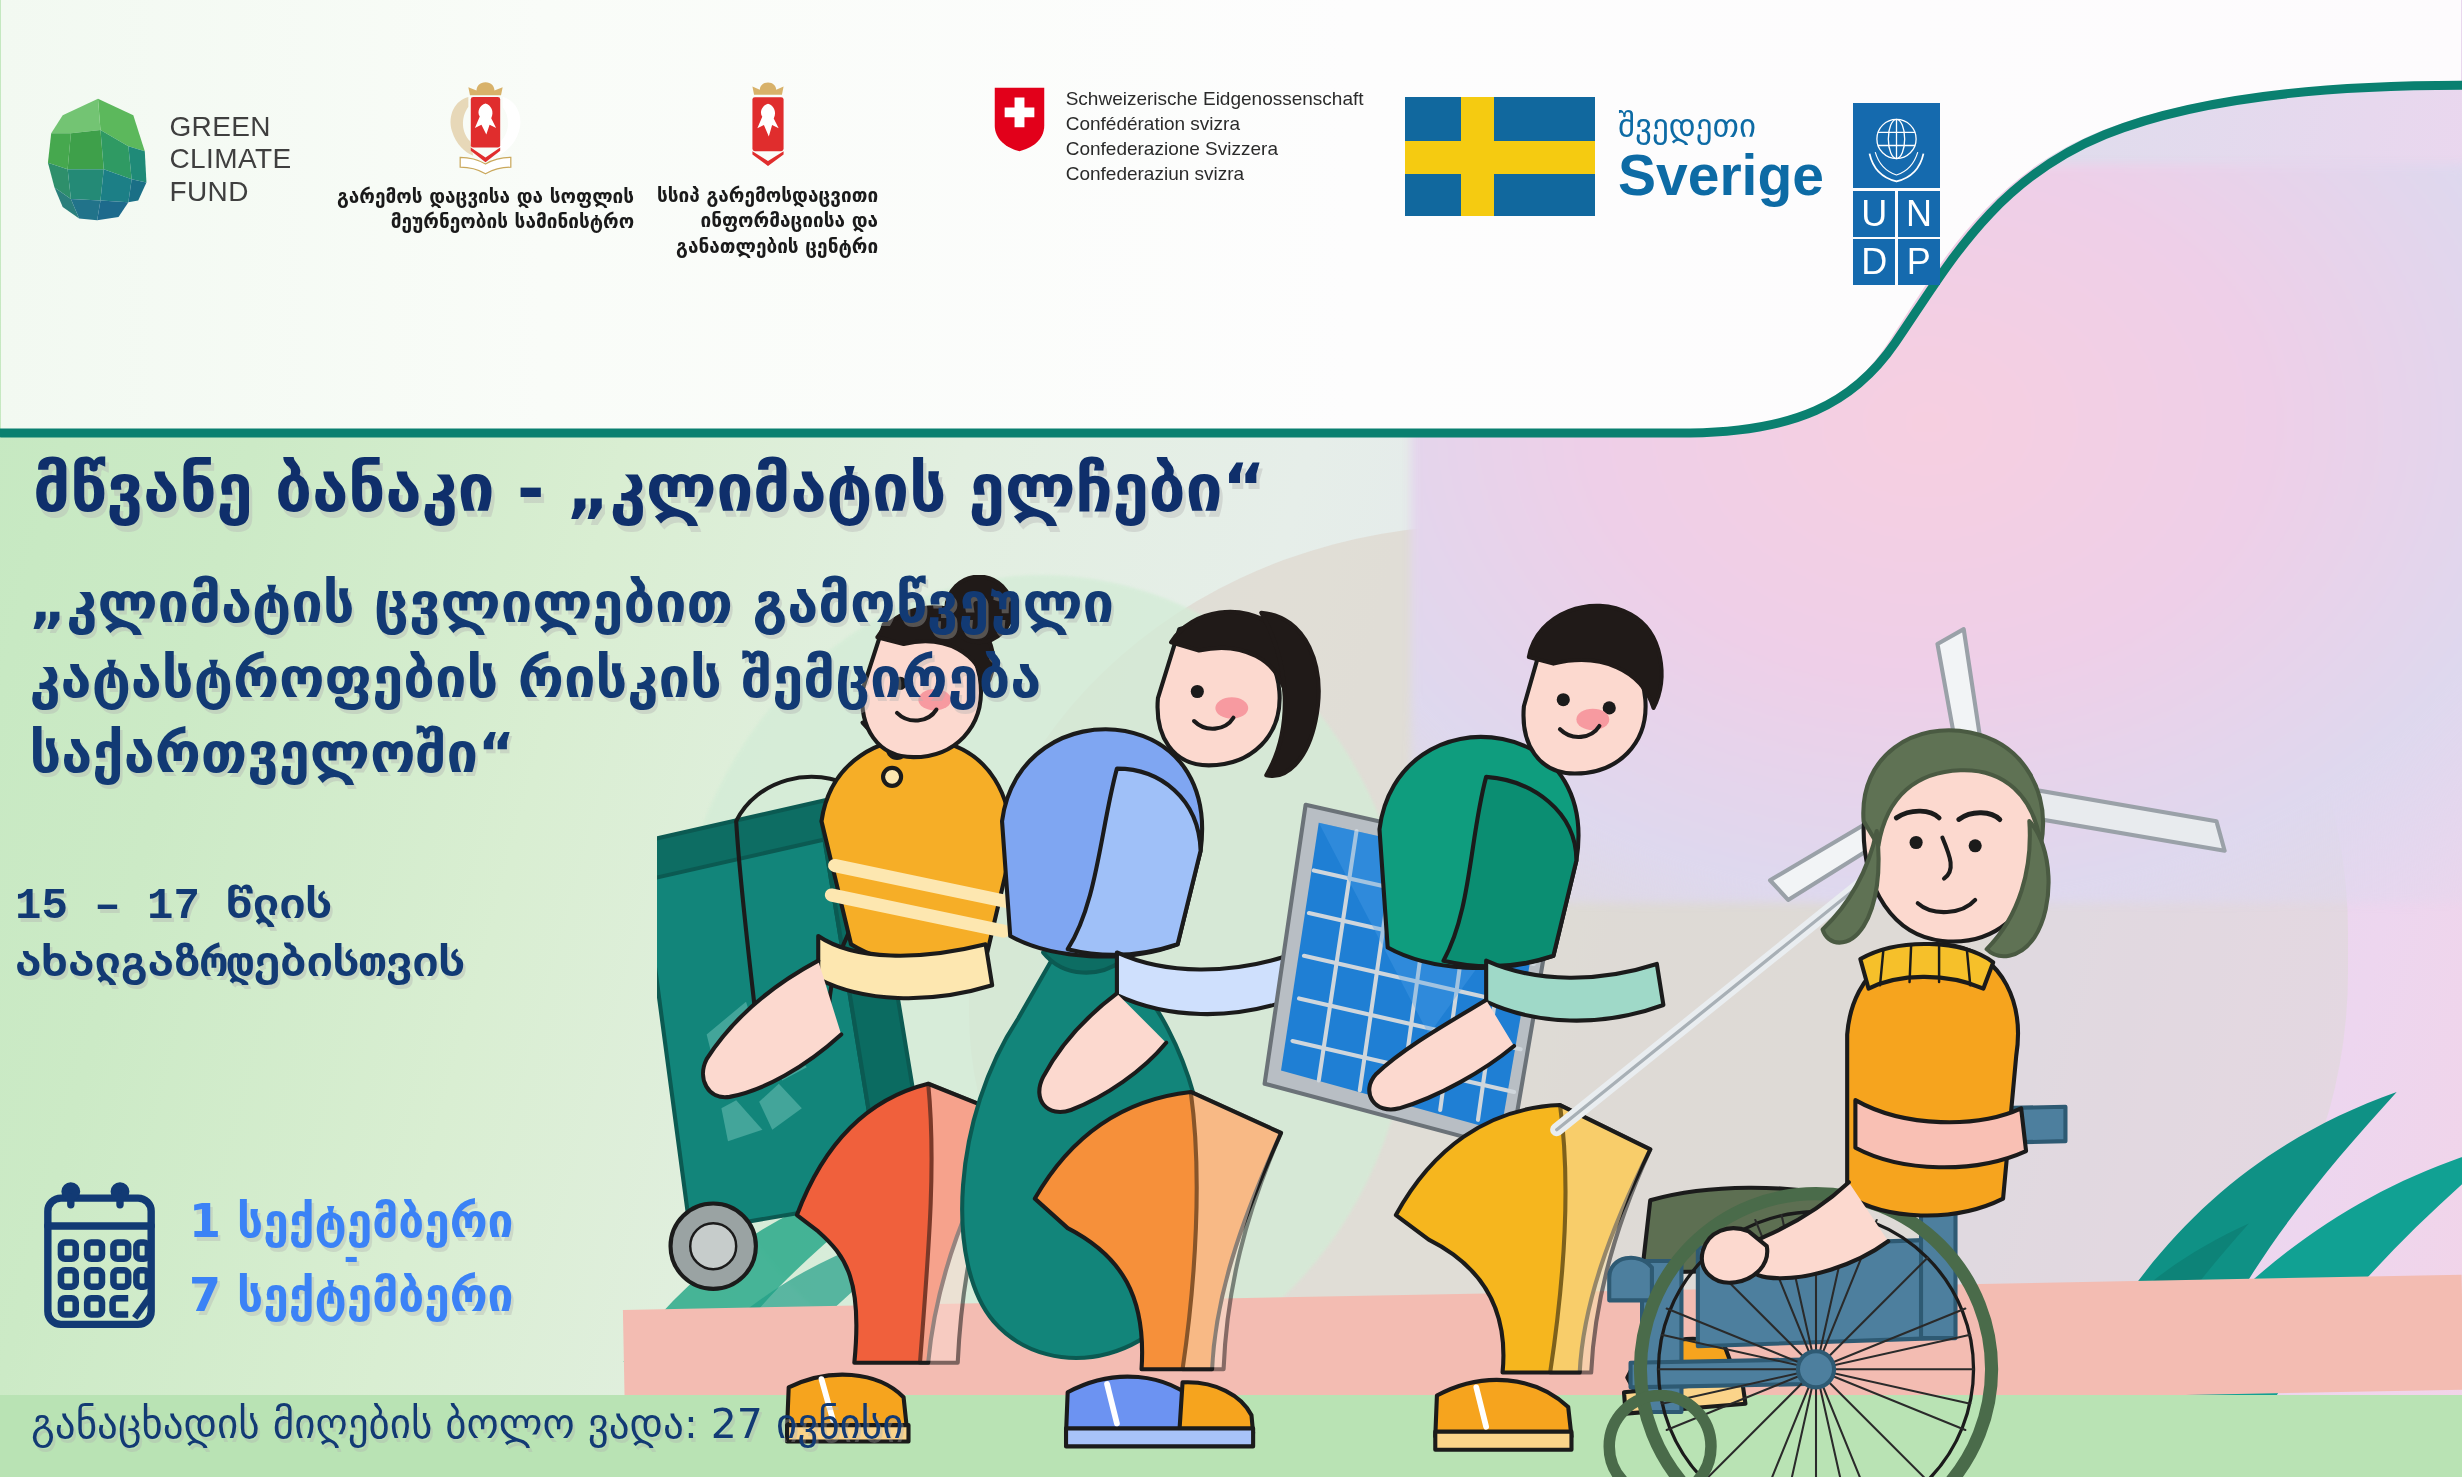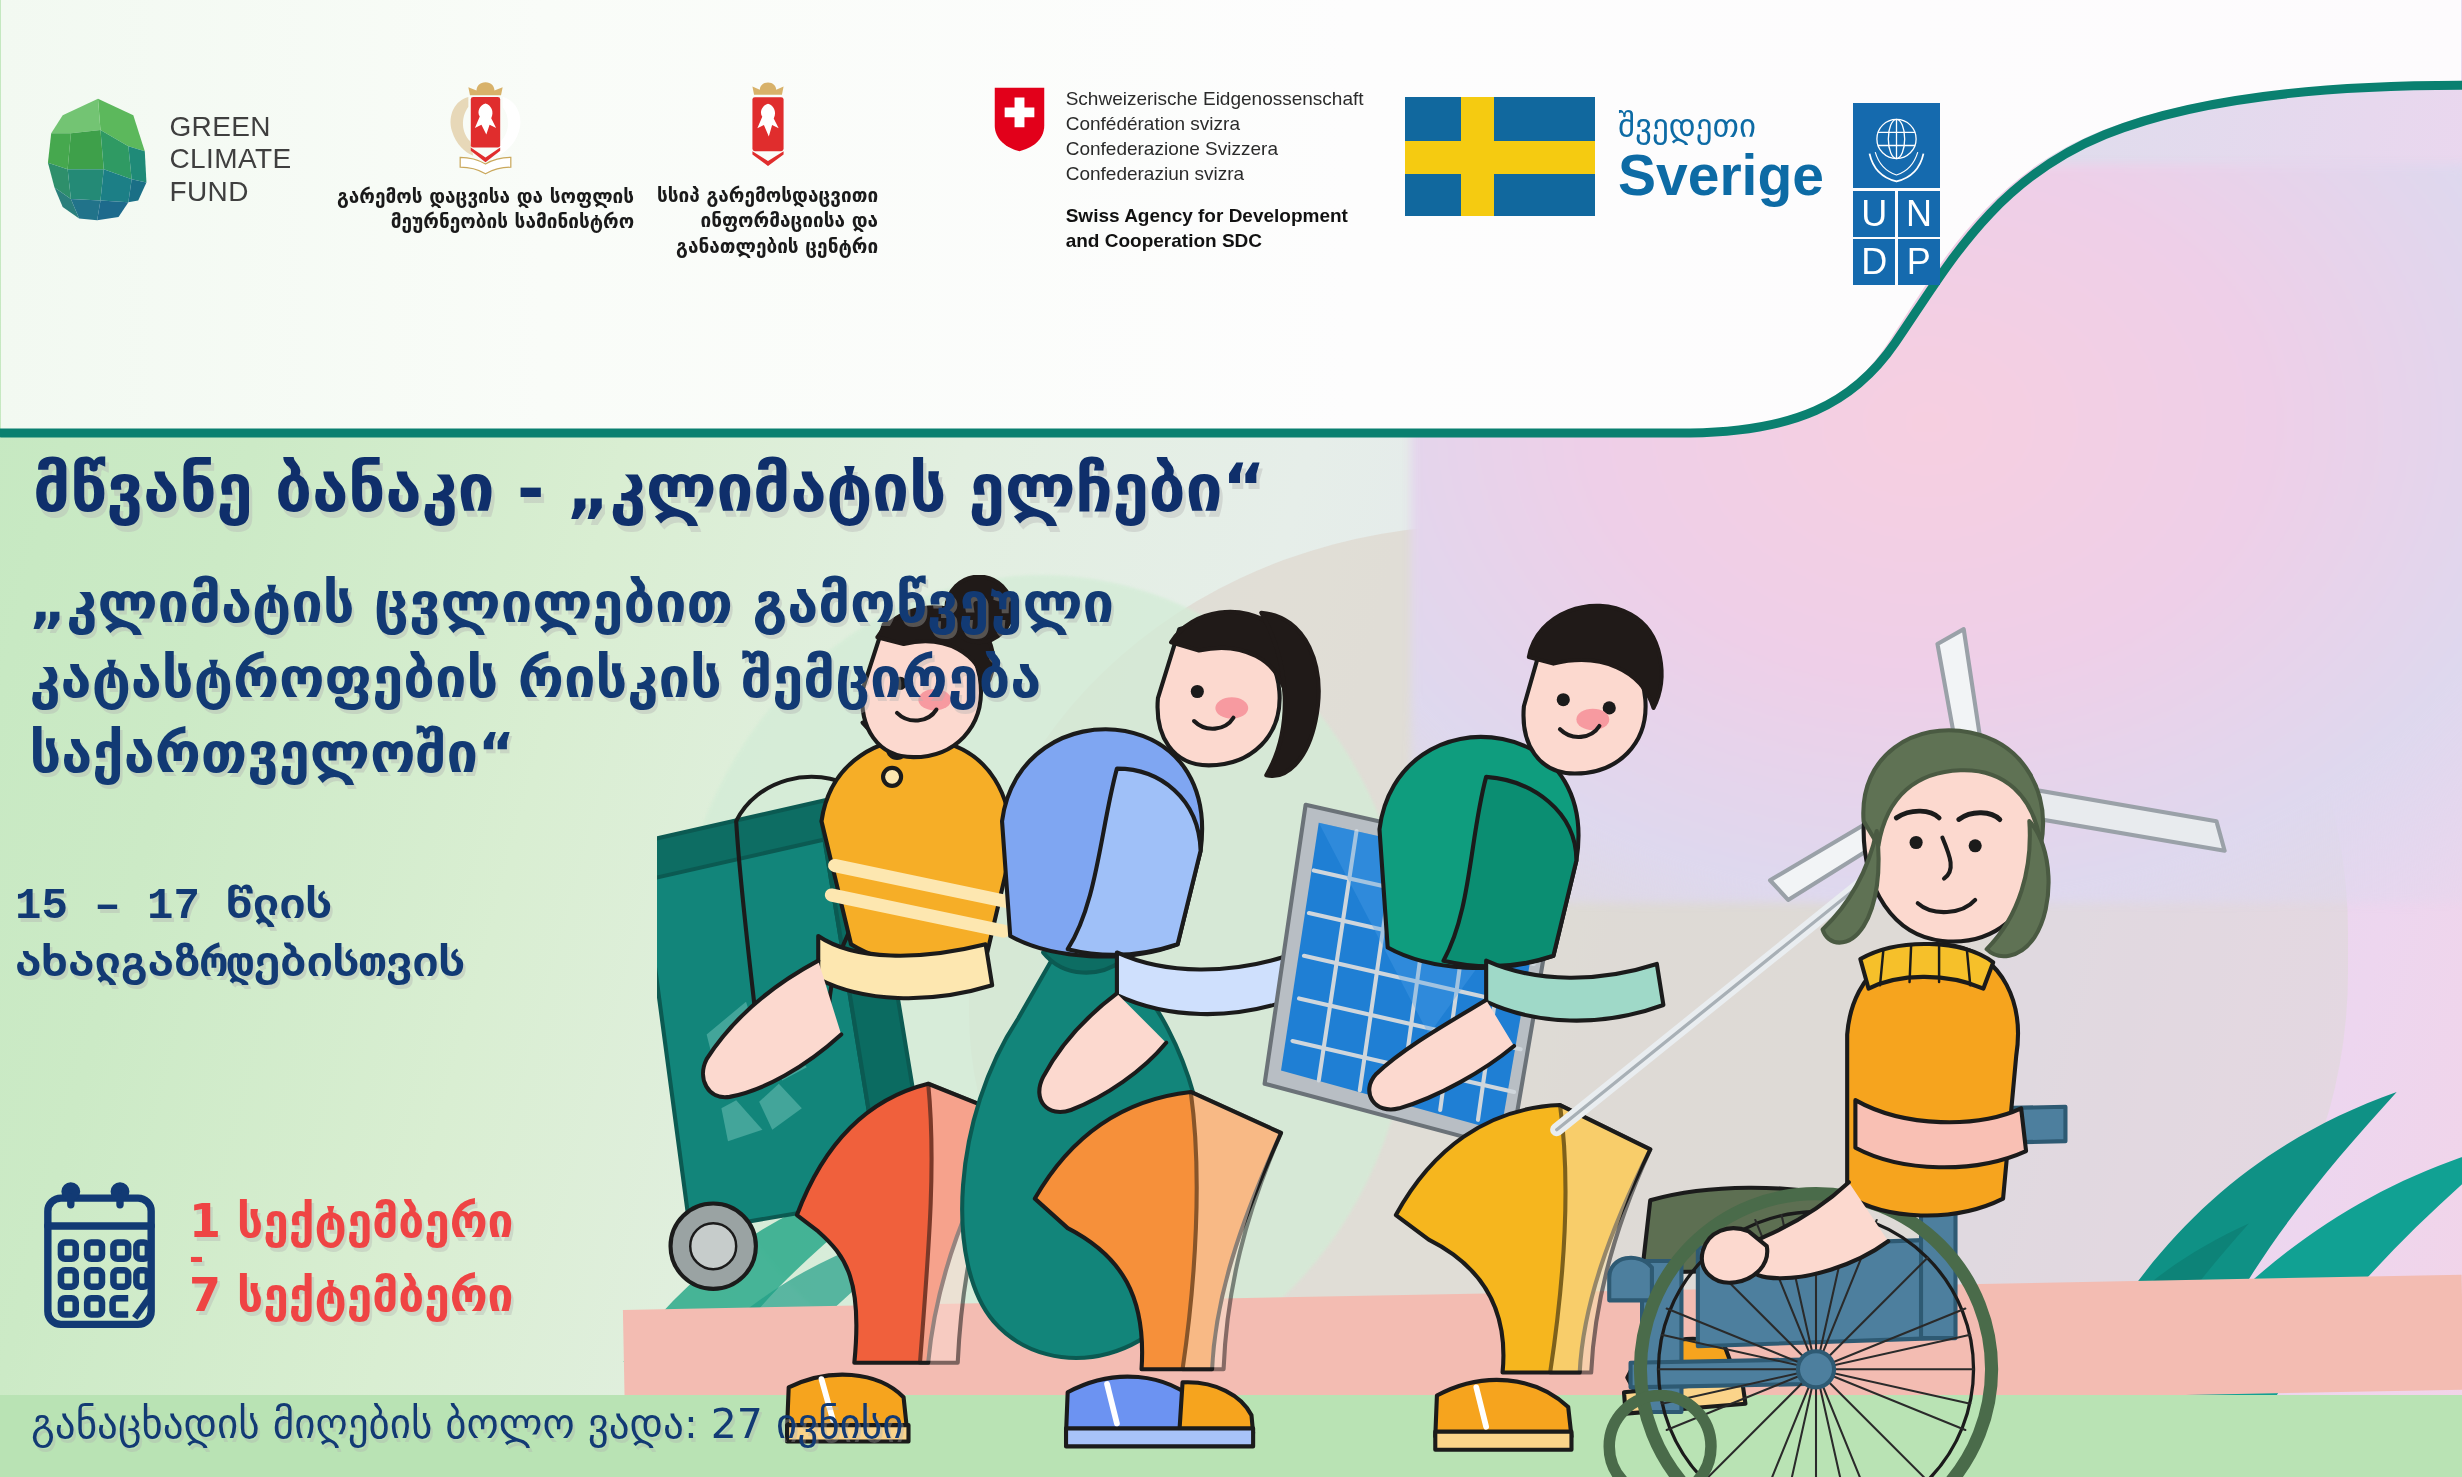--- a/index.html
+++ b/index.html
@@ -160,21 +160,21 @@
 
   .daterow {
     position: absolute; left: 38px; top: 1180px;
     display: flex; align-items: center;
   }
   .cal-icon { width: 123px; height: 156px; flex: 0 0 auto; }
   .dates {
     margin-left: 28px;
     font-family: "DejaVu Sans", sans-serif;
     font-weight: 700; font-size: 46px; line-height: 1.06;
-    color: #ef4444; 
+    color: #3b82f6; text-align: center;
     text-shadow: 2.5px 4.1px 0 rgba(175,175,175,.35);
   }
   .dates .dash { font-size: 36px; line-height: .7; display: block; }
 
   .deadline {
     position: absolute; left: 31px; top: 1400px;
     font-family: "DejaVu Sans", sans-serif;
     font-weight: 400; font-size: 41px;
     color: #123a74;
     text-shadow: 2.5px 4.1px 0 rgba(175,175,175,.35);
@@ -468,22 +468,20 @@
       <div class="logo swiss">
         <svg class="swiss-shield" viewBox="0 0 64 80">
           <path d="M2,2 H62 V48 C62,66 46,76 32,79 C18,76 2,66 2,48 Z" fill="#e2001a"></path>
           <path d="M26,14 H38 V26 H50 V38 H38 V50 H26 V38 H14 V26 H26 Z" fill="#fff"></path>
         </svg>
         <div class="swiss-texts">
           <div class="swiss-lines">Schweizerische Eidgenossenschaft</div>
           <div class="swiss-lines">Confédération svizra</div>
           <div class="swiss-lines">Confederazione Svizzera</div>
           <div class="swiss-lines">Confederaziun svizra</div>
-          <div class="swiss-bold" style="white-space:pre-line">Swiss Agency for Development
-and Cooperation SDC</div>
         </div>
       </div>
 
       <div class="logo sweden">
         <div class="se-flag">
           <div class="vbar"></div>
             <div class="hbar"></div>
         </div>
         <div class="se-texts">
           <div class="se-ka">შვედეთი</div>

